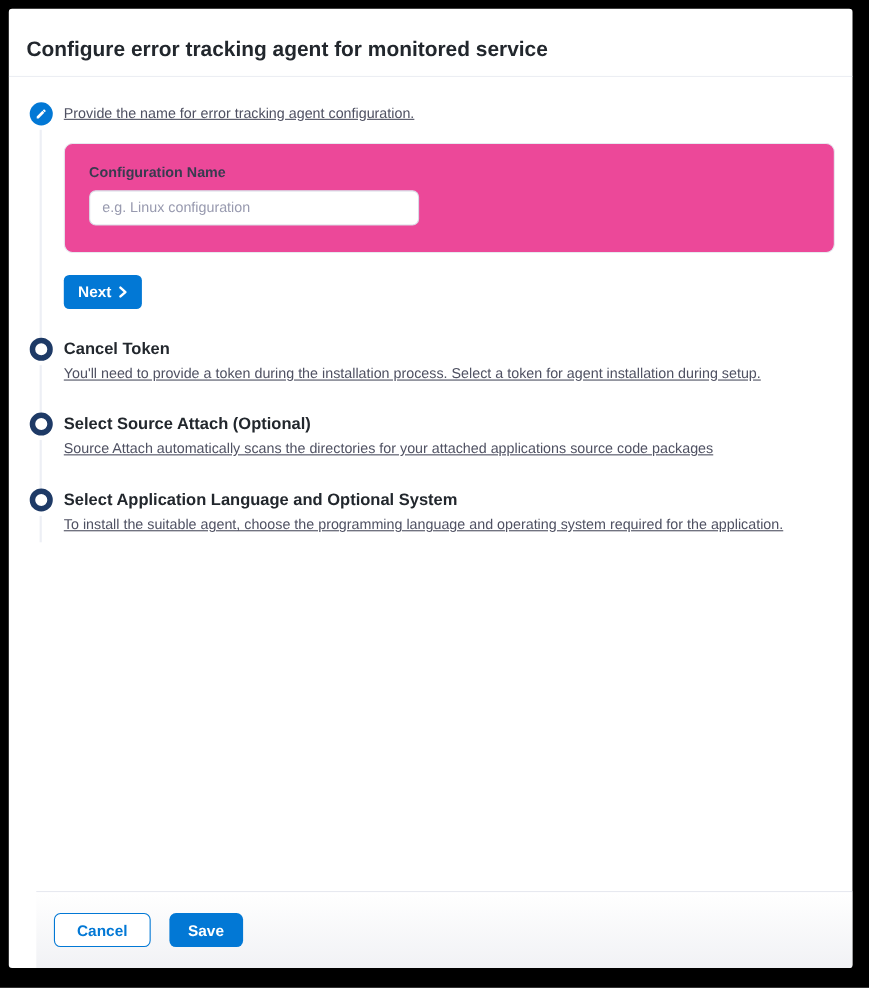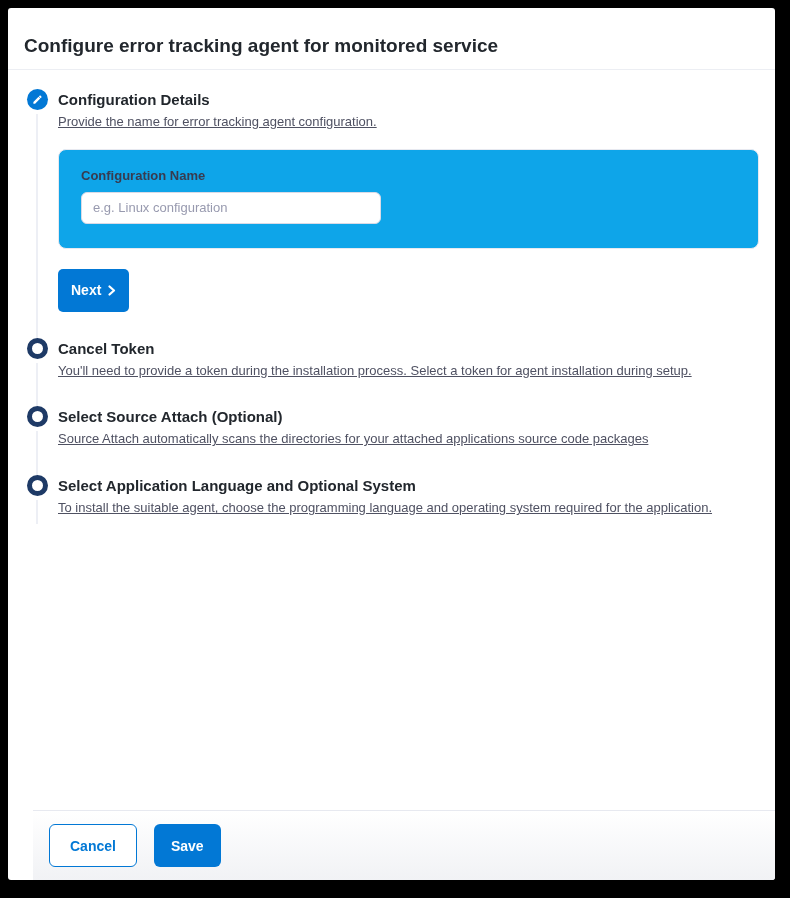--- a/index.html
+++ b/index.html
@@ -58,21 +58,21 @@
   .step-title {
     font-size:15px; font-weight:700; color:#22272D; line-height:19px;
   }
   .step-desc {
     font-size:13px; color:#4F5162; margin-top:4px; line-height:1.45;text-decoration:underline;
   }
   
   .card {
     margin-top:17px;
     border:1px solid #E7E9F0;
-    background:#0ea5e9;
+    background:#ec4899;
     border-radius:8px;
     padding:18px 22px 24px;
   }
   .field-label {
     display:block;
     font-size:13px; font-weight:600; color:#383B4F;
     margin-bottom:9px;
   }
   .text-input {
     width:300px; height:32px;
@@ -80,21 +80,21 @@
     padding:0 11px;
     font-size:13px; color:#22272D;
     font-family:"Liberation Sans", sans-serif;
     background:#fff;
     outline:none;
   }
   .text-input::placeholder { color:#989AAF; }
   .next-row { margin-top:20px; }
   .btn {
     display:inline-flex; align-items:center; justify-content:center;
-    height:43px; border-radius:5px;
+    height:31px; border-radius:5px;
     font-size:14px; font-weight:700;
     font-family:"Liberation Sans", sans-serif;
     cursor:pointer; border:none;
   }
   .btn-primary { background:#0278D5; color:#fff; }
   .btn-next { padding:0 13px; gap:7px; }
   .chev { display:inline-block; margin-top:1px; }
   
   .dlg-footer {
     position:absolute; left:0; right:0; bottom:0;
@@ -123,21 +123,20 @@
   <div class="dlg-body">
 
 
     <div class="step">
       <div class="step-connector"></div>
       <div class="step-icon icon-pencil">
         <svg width="11" height="11" viewBox="0 0 16 16" fill="#ffffff">
           <path d="M2 11.5V14h2.5L12 6.5 9.5 4 2 11.5zM13.9 4.6c.2-.2.2-.5 0-.7l-1.8-1.8c-.2-.2-.5-.2-.7 0L10 3.5 12.5 6l1.4-1.4z"></path>
         </svg>
       </div>
-      <div class="step-title">Configuration Details</div>
       <div class="step-desc">Provide the name for error tracking agent configuration.</div>
 
       <div class="card">
         <label class="field-label">Configuration Name</label>
         <input class="text-input" type="text" placeholder="e.g. Linux configuration" style="">
       </div>
 
       <div class="next-row">
         <button class="btn btn-primary btn-next">
           <span>Next</span>

